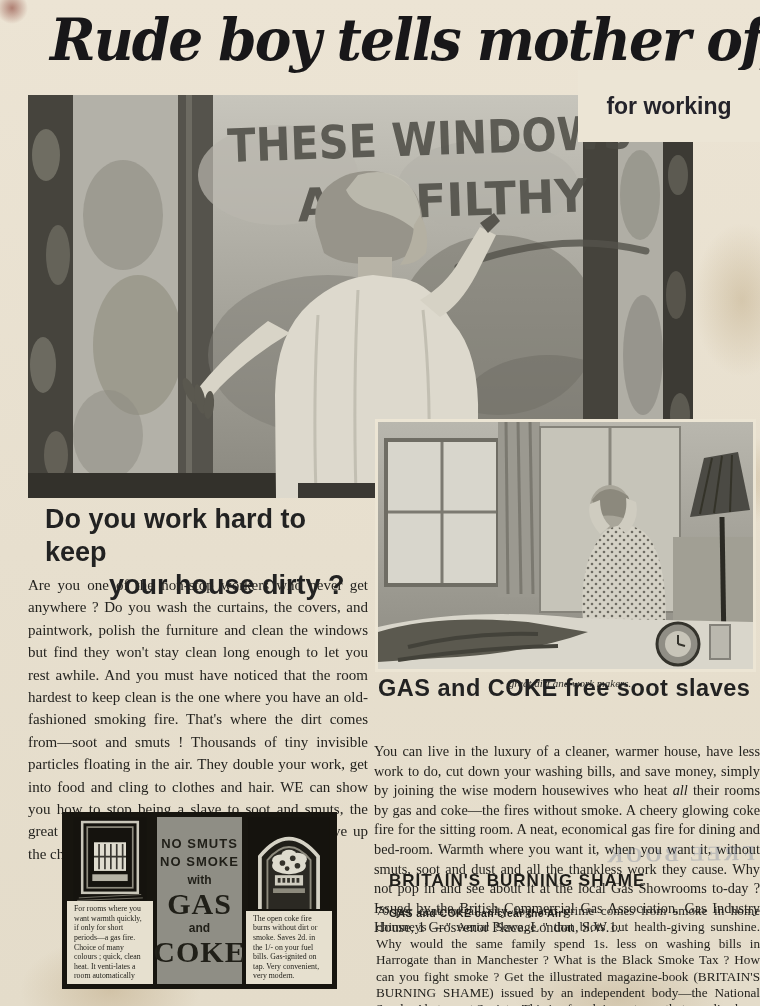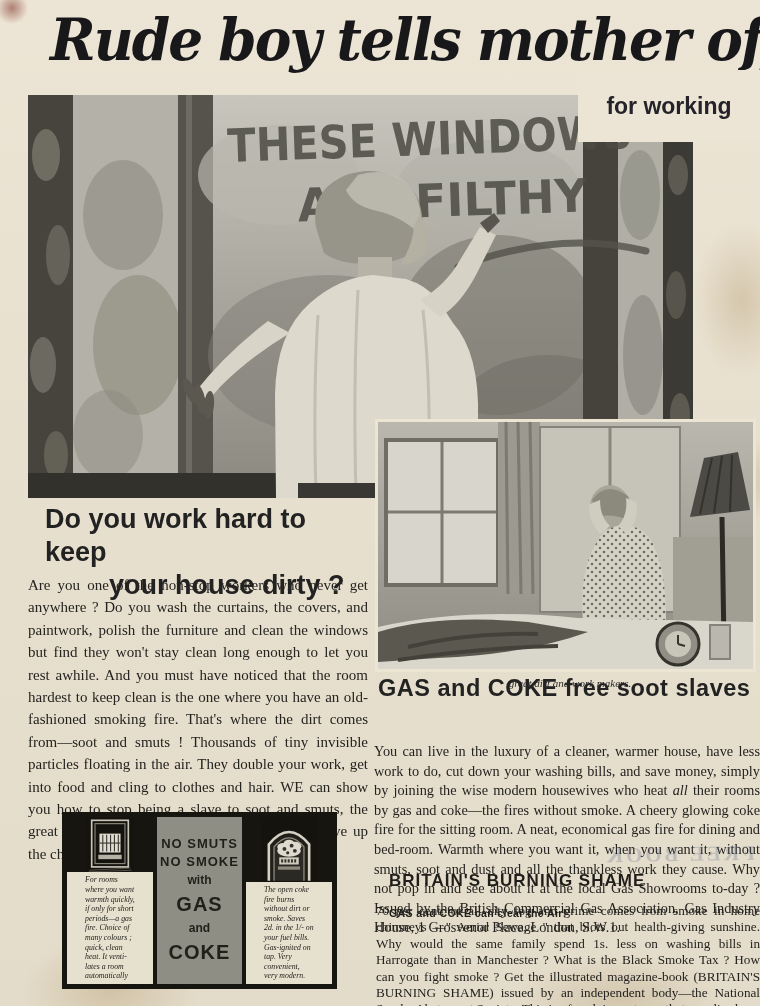--- a/index.html
+++ b/index.html
@@ -42,28 +42,28 @@
     font-size:15px;line-height:22.4px;text-align:justify;color:#24231f;
   }
   .promo-box{
     position:absolute;left:62px;top:812px;width:275px;height:177px;
     background:#17150f;display:flex;padding:5px;box-sizing:border-box;gap:4px;
   }
   .promo-side{position:relative;width:86px;display:flex;flex-direction:column;}
   .promo-side svg{display:block;}
   .promo-caption{
     margin-top:auto;background:#e6e0cf;color:#23221c;
-    font-style:italic;font-size:7.8px;line-height:9.6px;padding:3px 18px;
+    font-size:7.8px;line-height:9.6px;padding:3px 7px;
     font-family:"Liberation Serif", serif;
   }
   .promo-center{
     width:85px;background:#8f8e85;display:flex;flex-direction:column;align-items:center;justify-content:center;
     font-family:"Liberation Sans", sans-serif;font-weight:bold;color:#201f18;text-align:center;
   }
-  .promo-center .big{font-size:20px;line-height:30px;letter-spacing:1px;}
+  .promo-center .big{font-size:30px;line-height:30px;letter-spacing:1px;font-family:Liberation Serif, serif;}
   .promo-center .med{font-size:13px;line-height:18px;letter-spacing:1px;}
   .promo-center .small{font-size:12px;line-height:18px;}
   .housewife-photo{
     position:absolute;left:375px;top:419px;width:381px;height:253px;
     border:3px solid #ece5d4;box-sizing:border-box;background:#a5a39a;overflow:hidden;
   }
   .photo-caption{
     position:absolute;left:392px;top:677px;width:356px;text-align:center;
     font-style:italic;font-size:11px;line-height:13px;color:#2a2925;
   }

